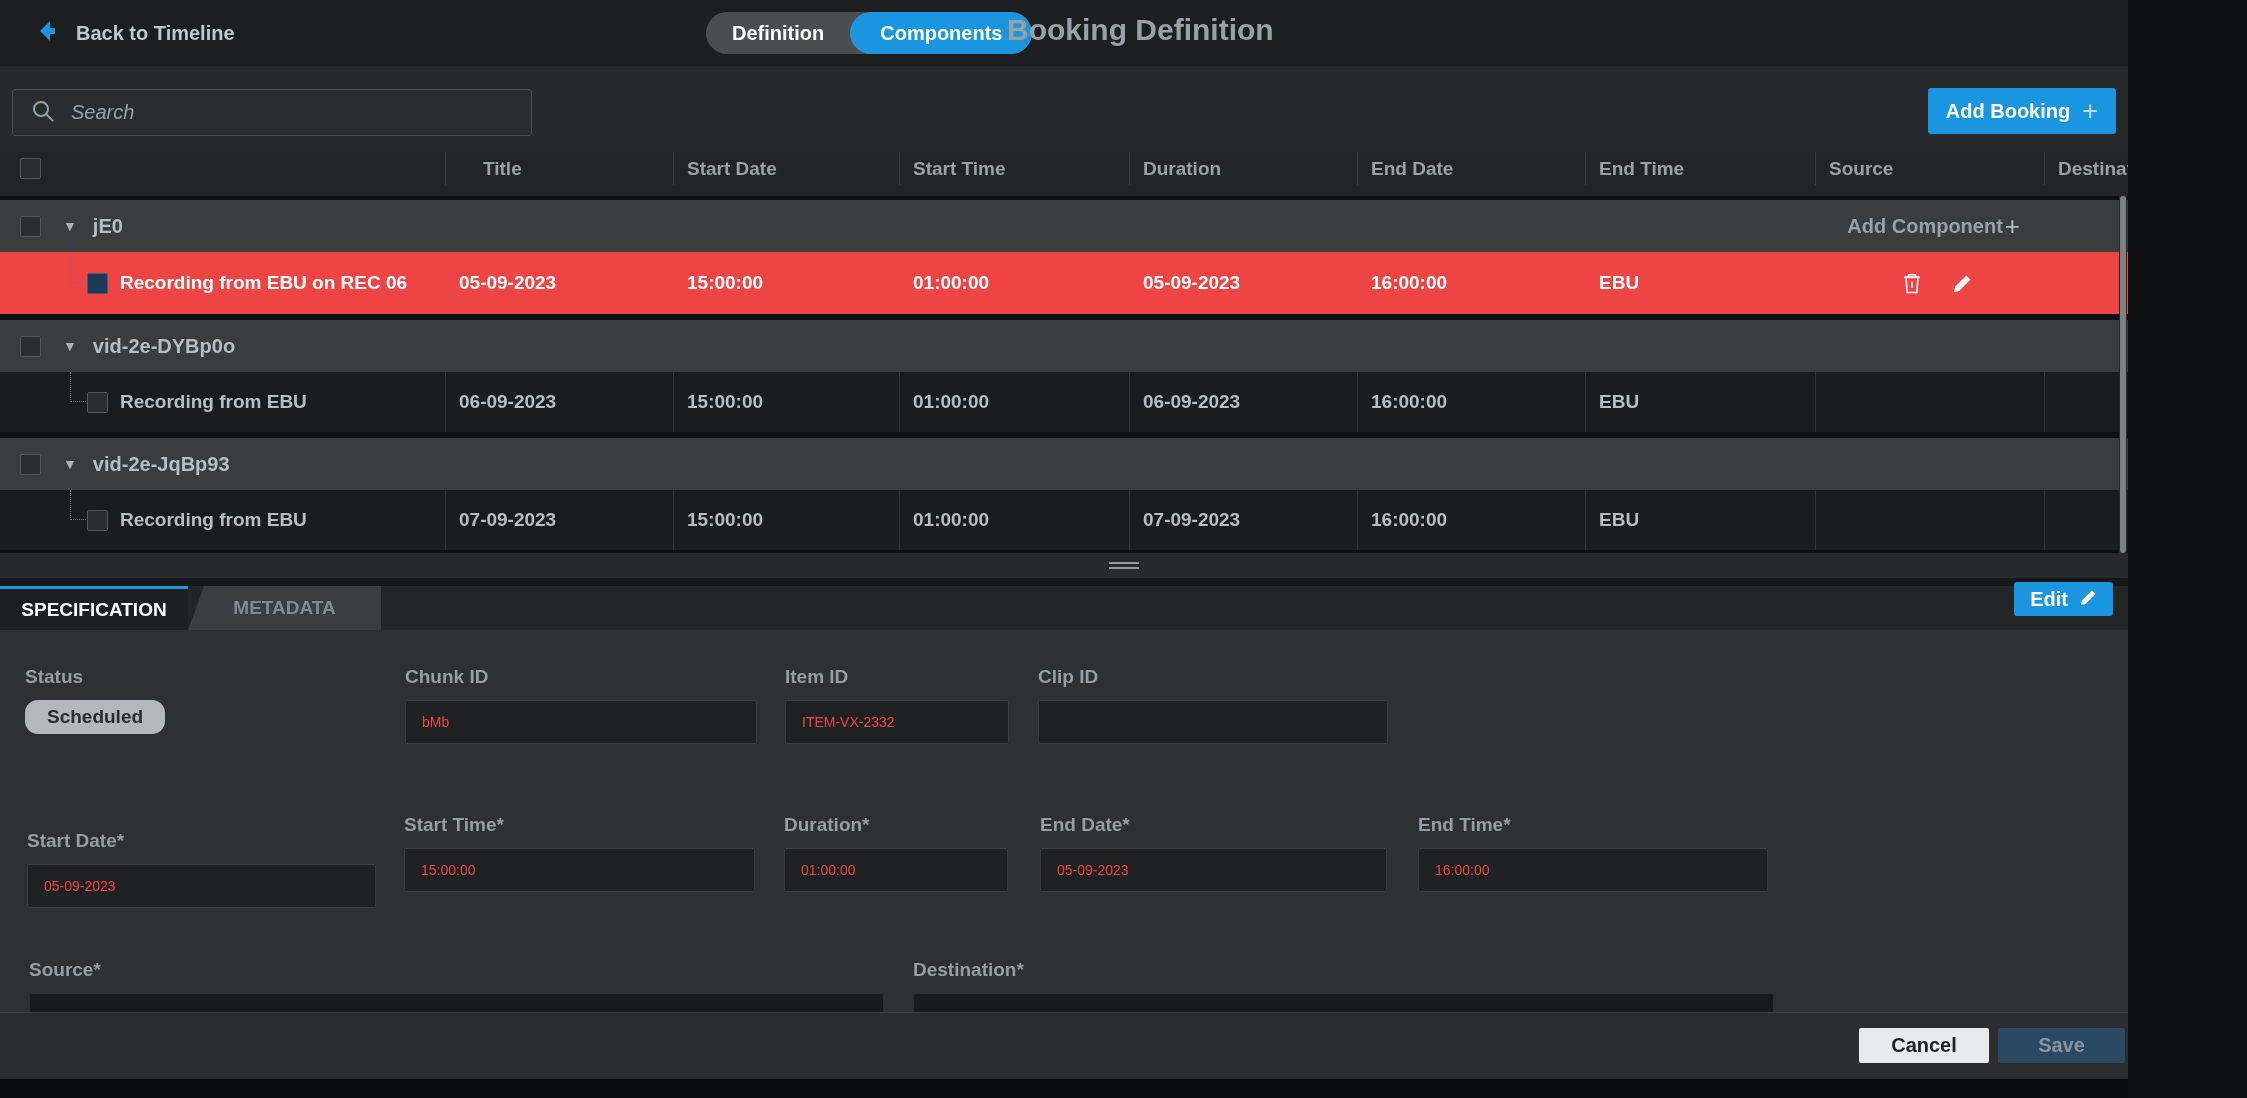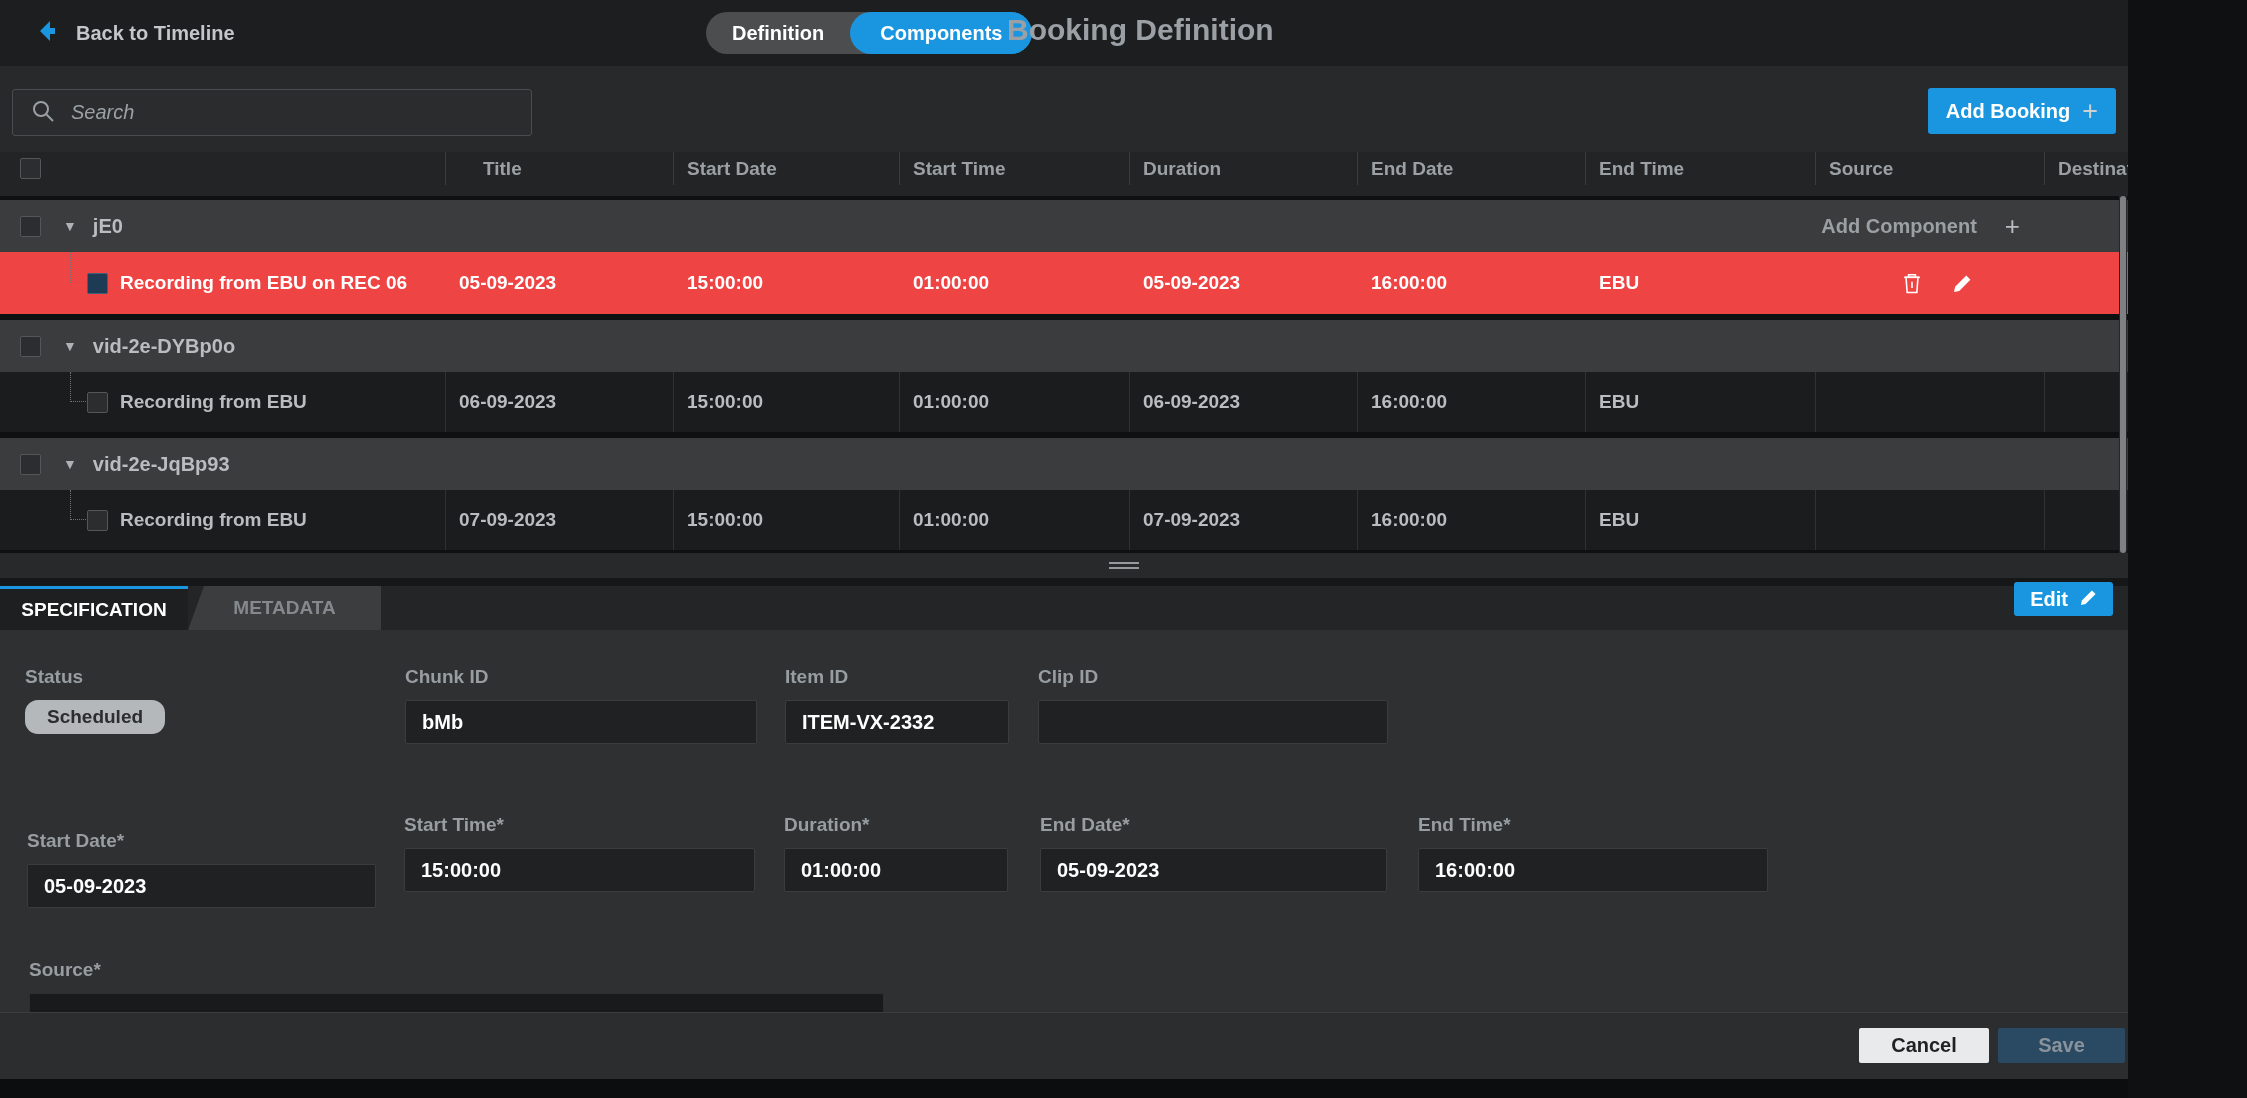--- a/index.html
+++ b/index.html
@@ -34,21 +34,21 @@
   .cb { width:21px; height:21px; background:#2b2d2e; border:1px solid #545759; border-radius:2px; flex:none; }
   .h-check { padding-left:20px; }
   .h-title { gap:0; }
   .h-title .lbl { margin-left:24px; }
 
   .grow { height:52px; background:#3a3c3d; display:flex; align-items:center; cursor:pointer; }
   .grow .cb { margin-left:20px; }
   .caret { color:#aeb2b5; font-size:14px; margin-left:22px; }
   .gtitle { color:#b9bdc0; font-size:20px; font-weight:700; margin-left:16px; }
   .gspacer { flex:1; }
-  .gaction { display:flex; align-items:center; gap:28px; margin-right:108px; cursor:pointer; }
+  .gaction { display:flex; align-items:center; gap:2px; margin-right:108px; cursor:pointer; }
   .gaction .t { color:#9ba0a4; font-size:20px; font-weight:700; }
   .gaction .plus { color:#b9bdc0; font-size:26px; font-weight:400; }
 
   .crow { height:60px; background:#1b1c1d; }
   .crow .cell { display:flex; align-items:center; color:#b9bdc0; font-size:19px; font-weight:700; padding-left:13px; border-right:1px solid #303233; overflow:hidden; }
   .crow .cell:last-child { border-right:none; }
   .crow.sel { height:62px; background:#ef4444; }
   .crow.sel .cell { color:#ffffff; border-right-color:transparent; }
   .tcell { position:relative; padding-left:0 !important; }
   .tree { position:absolute; left:70px; top:0; width:16px; height:50%; border-left:1px dotted #707376; border-bottom:1px dotted #707376; }
@@ -71,21 +71,21 @@
   .panel { position:absolute; top:578px; left:0; width:100%; height:434px; background:#2e3032; overflow:hidden; }
   .tabbar { position:absolute; top:0; left:0; width:100%; height:52px; background:#232527; }
   .tabbar::before { content:""; position:absolute; top:0; left:0; width:100%; height:8px; background:#161718; }
   .tab { position:absolute; bottom:0; height:44px; display:flex; align-items:center; justify-content:center; font-size:19px; font-weight:700; cursor:pointer; }
   .tab.active { left:0; width:188px; background:#1d1f20; color:#ffffff; border-top:3px solid #1a96e0; }
   .tab.inactive { left:188px; width:193px; background:#3b3d3f; color:#85898d; clip-path:polygon(16px 0, 100% 0, 100% 100%, 0 100%); }
   .editbtn { position:absolute; right:15px; top:4px; height:34px; padding:0 16px; font-size:20px; display:flex; align-items:center; gap:12px; }
 
   .field { position:absolute; }
   .field label { display:block; color:#989da1; font-size:19px; font-weight:700; margin-bottom:12px; }
-  .field input { display:block; background:#1f2122; border:1px solid #3a3c3d; border-radius:2px; height:44px; color:#ffffff; font-size:20px; font-weight:700; padding:0 16px; width:100%; font-family:"Liberation Sans",sans-serif; outline:none; }
+  .field input { display:block; background:#1f2122; border:1px solid #3a3c3d; border-radius:2px; height:44px; color:#ef4444; font-size:14px; font-weight:400; padding:0 16px; width:100%; font-family:"Liberation Sans",sans-serif; outline:none; }
   .badge { display:inline-block; background:#b4b8bb; color:#2b2d2e; font-size:19px; font-weight:700; border-radius:13px; padding:6px 22px; }
 
   .f-status  { left:25px;   top:88px; }
   .f-chunk   { left:405px;  top:88px; width:352px; }
   .f-item    { left:785px;  top:88px; width:224px; }
   .f-clip    { left:1038px; top:88px; width:350px; }
   .f-sdate   { left:27px;   top:252px; width:349px; }
   .f-stime   { left:404px;  top:236px; width:351px; }
   .f-dur     { left:784px;  top:236px; width:224px; }
   .f-edate   { left:1040px; top:236px; width:347px; }
@@ -328,20 +328,24 @@
       <input value="05-09-2023" style="">
     </div>
     <div class="field f-etime">
       <label>End Time*</label>
       <input value="16:00:00" style="">
     </div>
     <div class="field f-source">
       <label>Source*</label>
       <input value="" style="">
     </div>
+    <div class="field f-dest">
+      <label>Destination*</label>
+      <input value="" style="">
+    </div>
   </div>
 
   <div class="footer">
     <button class="cancel">Cancel</button>
     <button class="save">Save</button>
   </div>
   <div class="bottomstrip"></div>
 
 </div>
 

